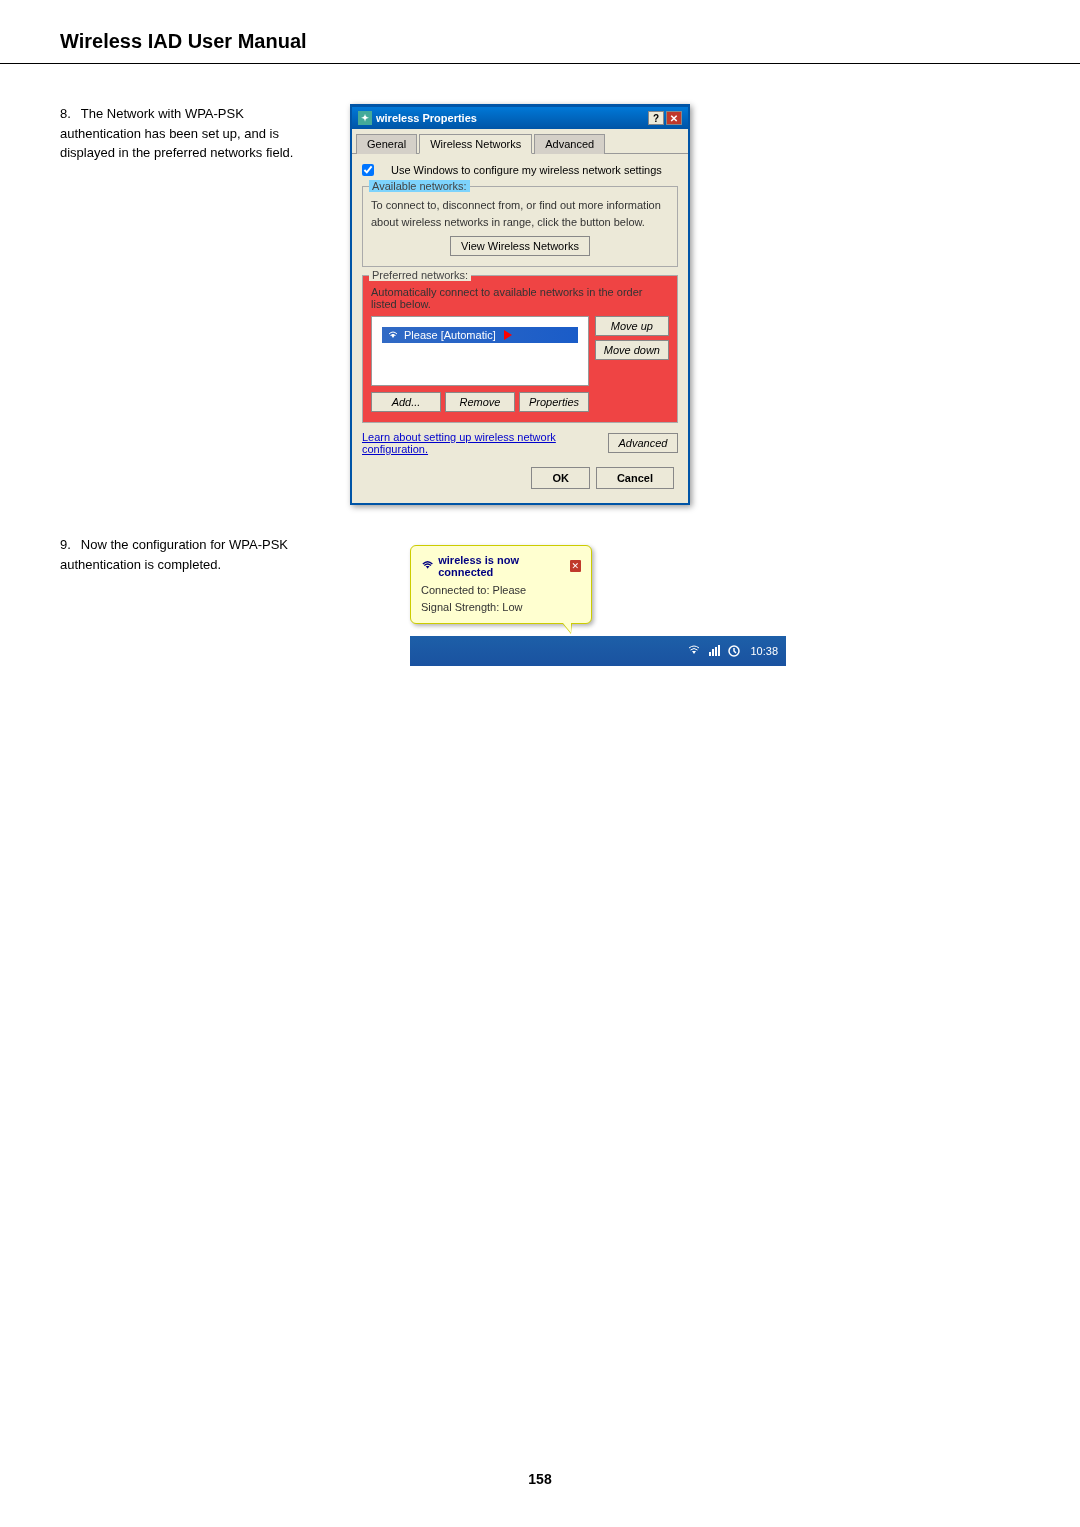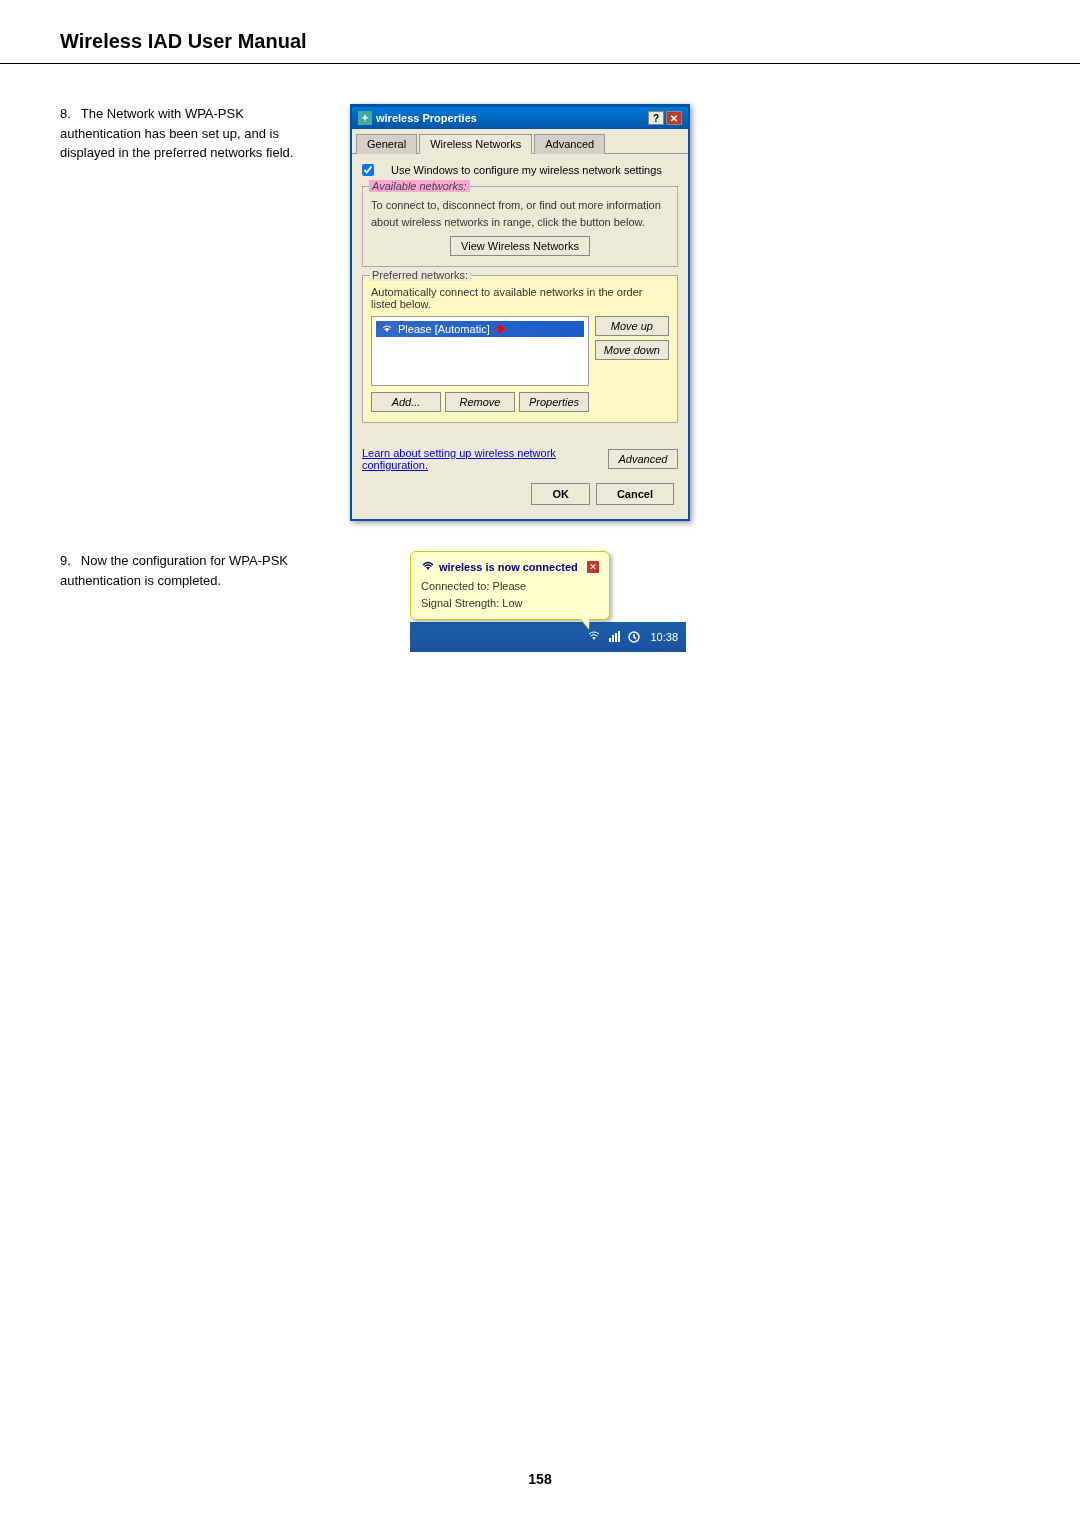--- a/index.html
+++ b/index.html
@@ -170,25 +170,24 @@
       margin-bottom: 8px;
       padding: 6px 8px;
       position: relative;
       background: #ece9d8;
     }
 
     .win-group-label {
       position: absolute;
       top: -7px;
       left: 6px;
-      background: #f9a8d4;
+      background: #7dd3fc;
       padding: 0 3px;
       font-size: 11px;
       color: #444;
-      font-style: italic;
     }
 
     .win-group-content {
       font-size: 11px;
       color: #333;
       line-height: 1.5;
       margin-top: 4px;
     }
 
     .win-view-btn {
@@ -196,22 +195,22 @@
       margin: 6px auto 4px auto;
       padding: 3px 10px;
       font-size: 11px;
       background: #ece9d8;
       border: 1px solid #888;
       cursor: pointer;
     }
 
     .preferred-networks-box {
       border: 1px solid #aaa;
-      margin-bottom: 24px;
-      background: #fef9c3;
+      margin-bottom: 8px;
+      background: #ef4444;
       position: relative;
     }
 
     .preferred-networks-label {
       position: absolute;
       top: -7px;
       left: 6px;
       background: #ece9d8;
       padding: 0 3px;
       font-size: 11px;
@@ -232,21 +231,21 @@
     .preferred-networks-list-area {
       display: flex;
       gap: 6px;
     }
 
     .preferred-list {
       flex: 1;
       border: 1px solid #999;
       background: #fff;
       min-height: 70px;
-      padding: 4px;
+      padding: 10px;
     }
 
     .preferred-list-item {
       display: flex;
       align-items: center;
       gap: 4px;
       padding: 2px 4px;
       background: linear-gradient(to right, #316ac5, #1a5cc8);
       color: white;
       font-size: 11px;
@@ -325,23 +324,24 @@
       font-weight: bold;
       text-align: center;
     }
 
     
     .notification-balloon {
       background: #ffffd0;
       border: 1px solid #cccc00;
       border-radius: 6px;
       padding: 8px 10px;
-      width: 200px;
+      width: 182px;
       position: relative;
       box-shadow: 2px 2px 4px rgba(0,0,0,0.3);
+      margin-top: 10px;
       margin-left: 60px;
     }
 
     .balloon-title-row {
       display: flex;
       align-items: center;
       justify-content: space-between;
       margin-bottom: 4px;
     }
 
@@ -397,22 +397,22 @@
 
     
     .taskbar-strip {
       background: linear-gradient(to bottom, #1d5fa8 0%, #1a52a0 100%);
       height: 30px;
       display: flex;
       align-items: center;
       justify-content: flex-end;
       padding-right: 8px;
       margin-left: 60px;
-      width: 276px;
-      margin-top: 2px;
+      width: 376px;
+      margin-top: 12px;
     }
 
     .taskbar-icons {
       display: flex;
       align-items: center;
       gap: 4px;
       color: white;
       font-size: 11px;
     }
 

